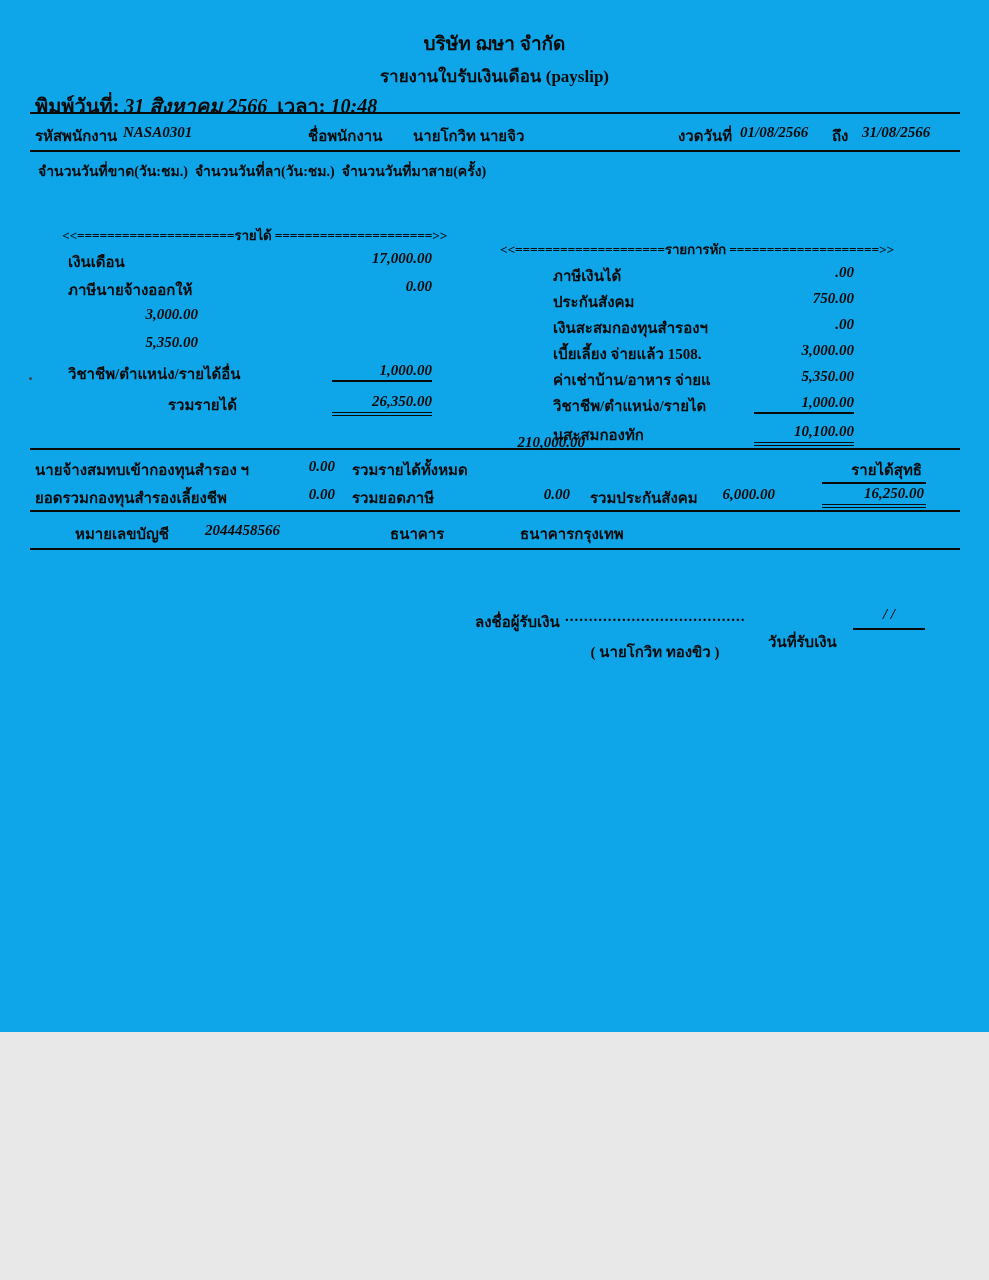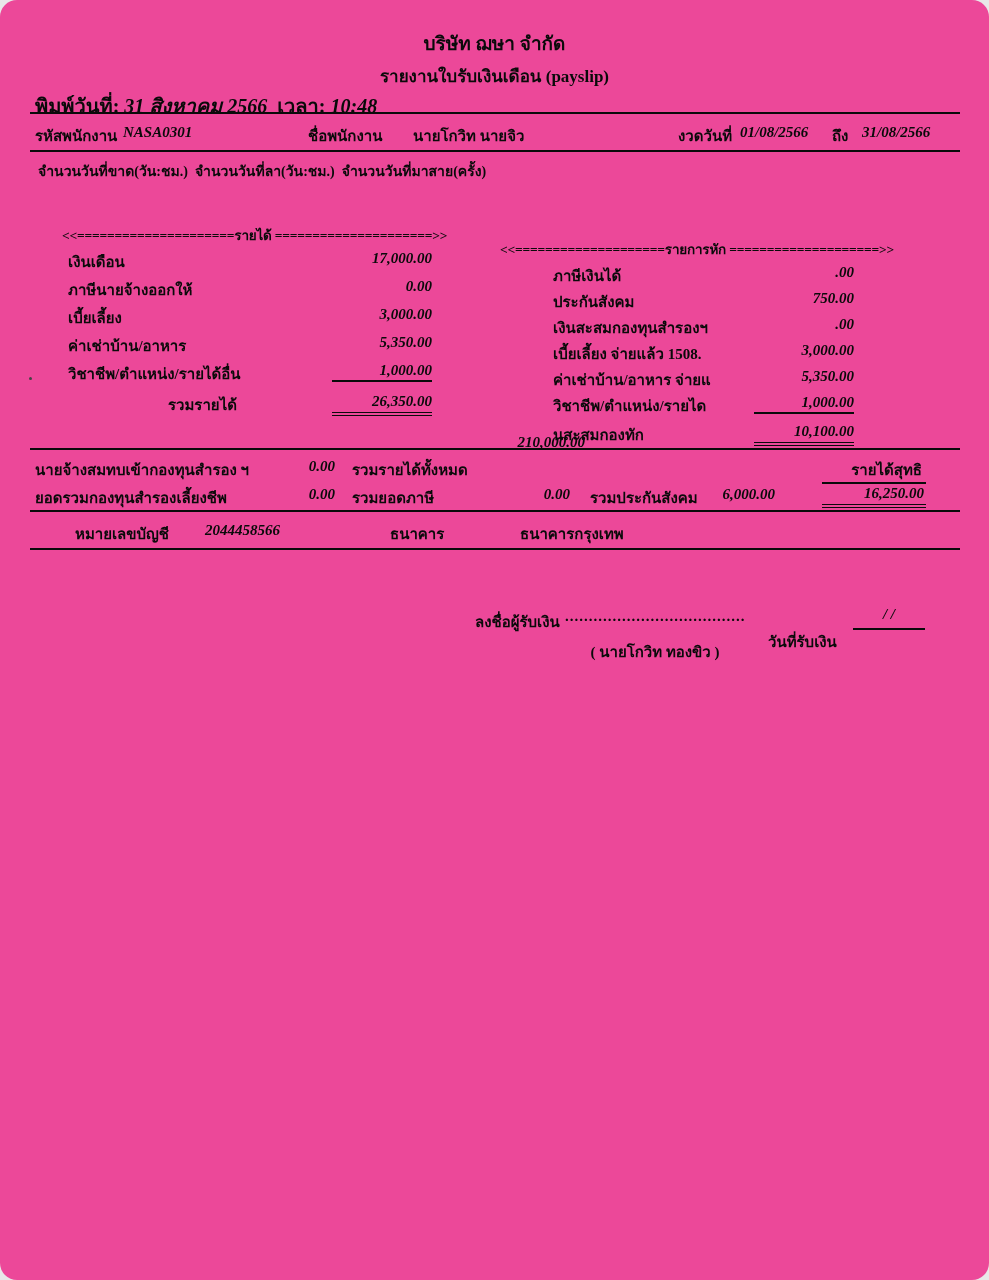--- a/index.html
+++ b/index.html
@@ -1,20 +1,20 @@
 <!DOCTYPE html>
 <html><head>
 <meta charset="utf-8">
 <style>
   html,body{margin:0;padding:0;background:#e8e8e8;}
   .page{
-    position:relative;width:989px;height:1280px;margin:0 auto;
-    background:#ec4899;color:#0a0a0a;overflow:hidden;
+    position:relative;width:989px;height:1032px;margin:0 auto;
+    background:#0ea5e9;color:#0a0a0a;overflow:hidden;
     font-family:"Liberation Serif","DejaVu Serif",serif;
-    font-weight:700;font-size:15px;border-radius:17px;
+    font-weight:700;font-size:15px;
   }
   .abs{position:absolute;white-space:nowrap;}
   .num{font-style:italic;}
   .center{text-align:center;}
   .rule{position:absolute;left:30px;width:930px;height:2px;background:#0a0a0a;}
   .col{position:absolute;}
   .col-header{font-size:13.5px;white-space:nowrap;height:26px;letter-spacing:-0.2px;}
   .item-row{display:flex;align-items:flex-start;}
   .income .item-row{height:28px;padding-left:6px;padding-right:34px;}
   .deduction .item-row{height:26px;padding-left:53px;padding-right:50px;}
@@ -68,25 +68,23 @@
     <div class="col-header">&lt;&lt;=====================รายได้ =====================&gt;&gt;</div>
     <div class="item-row">
       <span class="lbl">เงินเดือน</span>
       <span class="amt-cell"><span class="amt num">17,000.00</span></span>
     </div>
     <div class="item-row">
       <span class="lbl">ภาษีนายจ้างออกให้</span>
       <span class="amt-cell"><span class="amt num">0.00</span></span>
     </div>
     <div class="item-row">
-      <span class="lbl">เบี้ยเลี้ยง</span>
       <span class="amt-cell"><span class="amt num">3,000.00</span></span>
     </div>
     <div class="item-row">
-      <span class="lbl">ค่าเช่าบ้าน/อาหาร</span>
       <span class="amt-cell"><span class="amt num">5,350.00</span></span>
     </div>
     <div class="item-row">
       <span class="lbl">วิชาชีพ/ตำแหน่ง/รายได้อื่น</span>
       <span class="amt-cell"><span class="amt num u-single">1,000.00</span></span>
     </div>
     <div class="item-row total-row">
       <span class="lbl">รวมรายได้</span>
       <span class="amt-cell"><span class="amt num u-double">26,350.00</span></span>
     </div>

